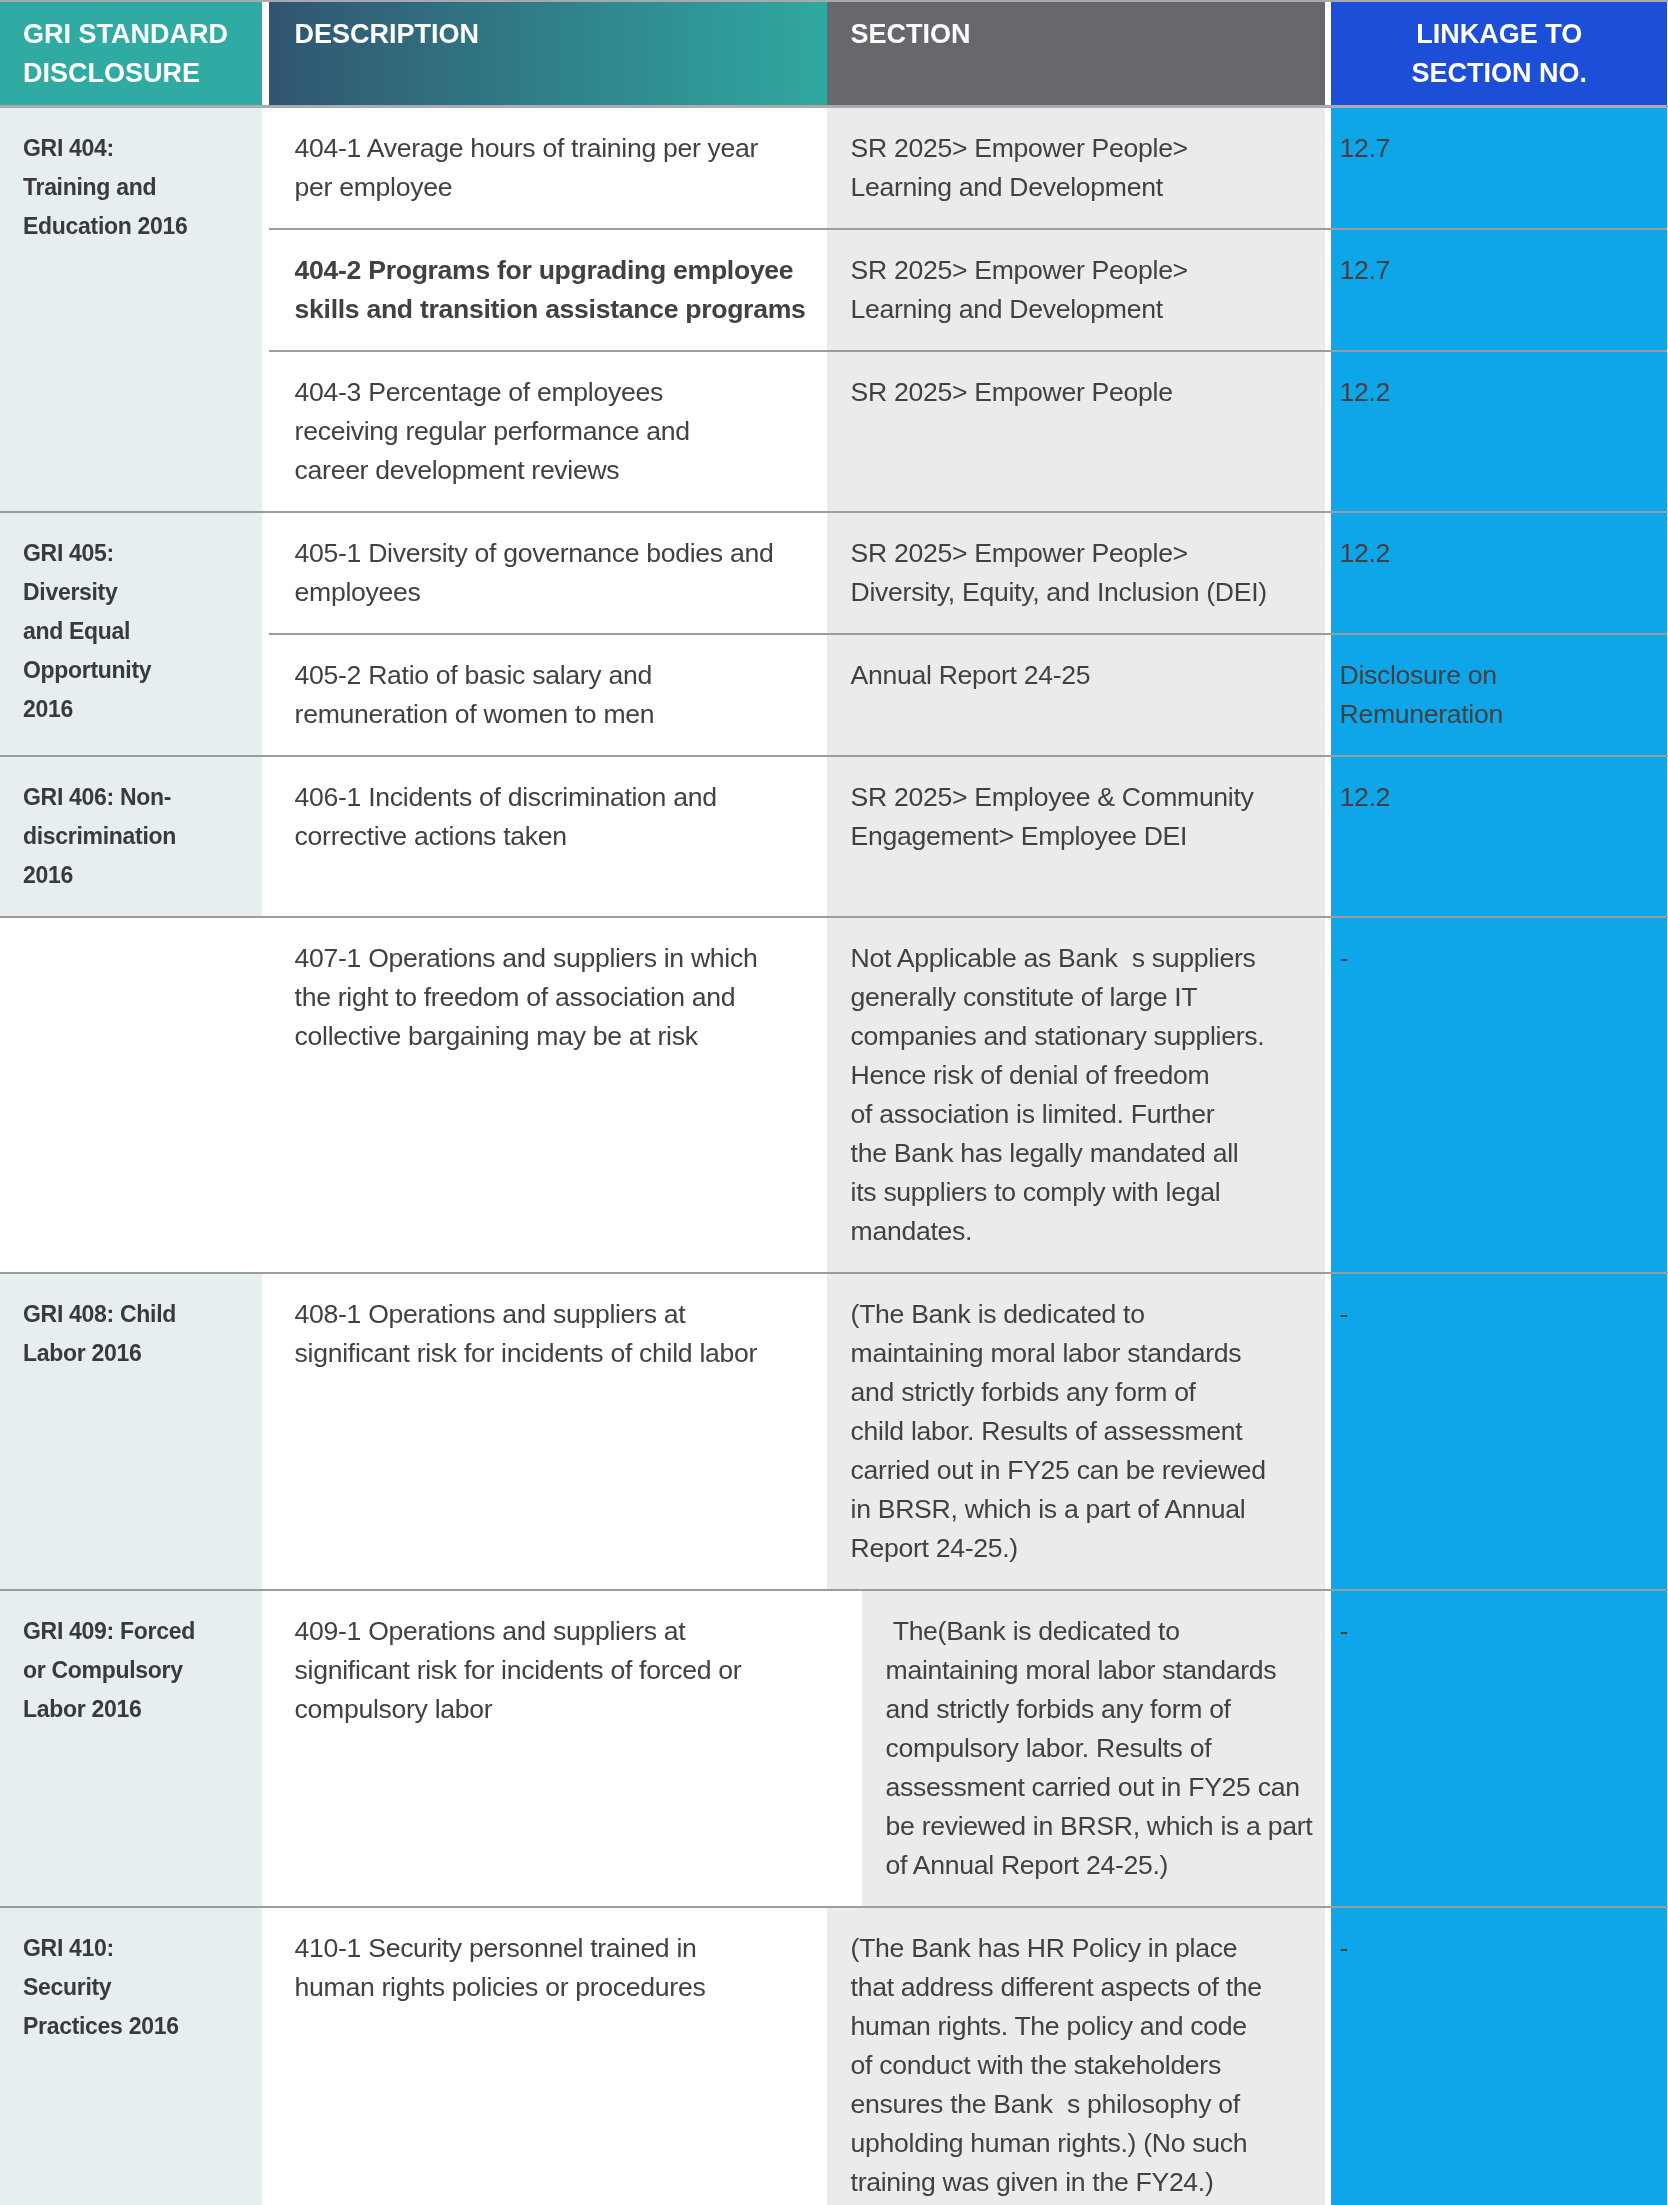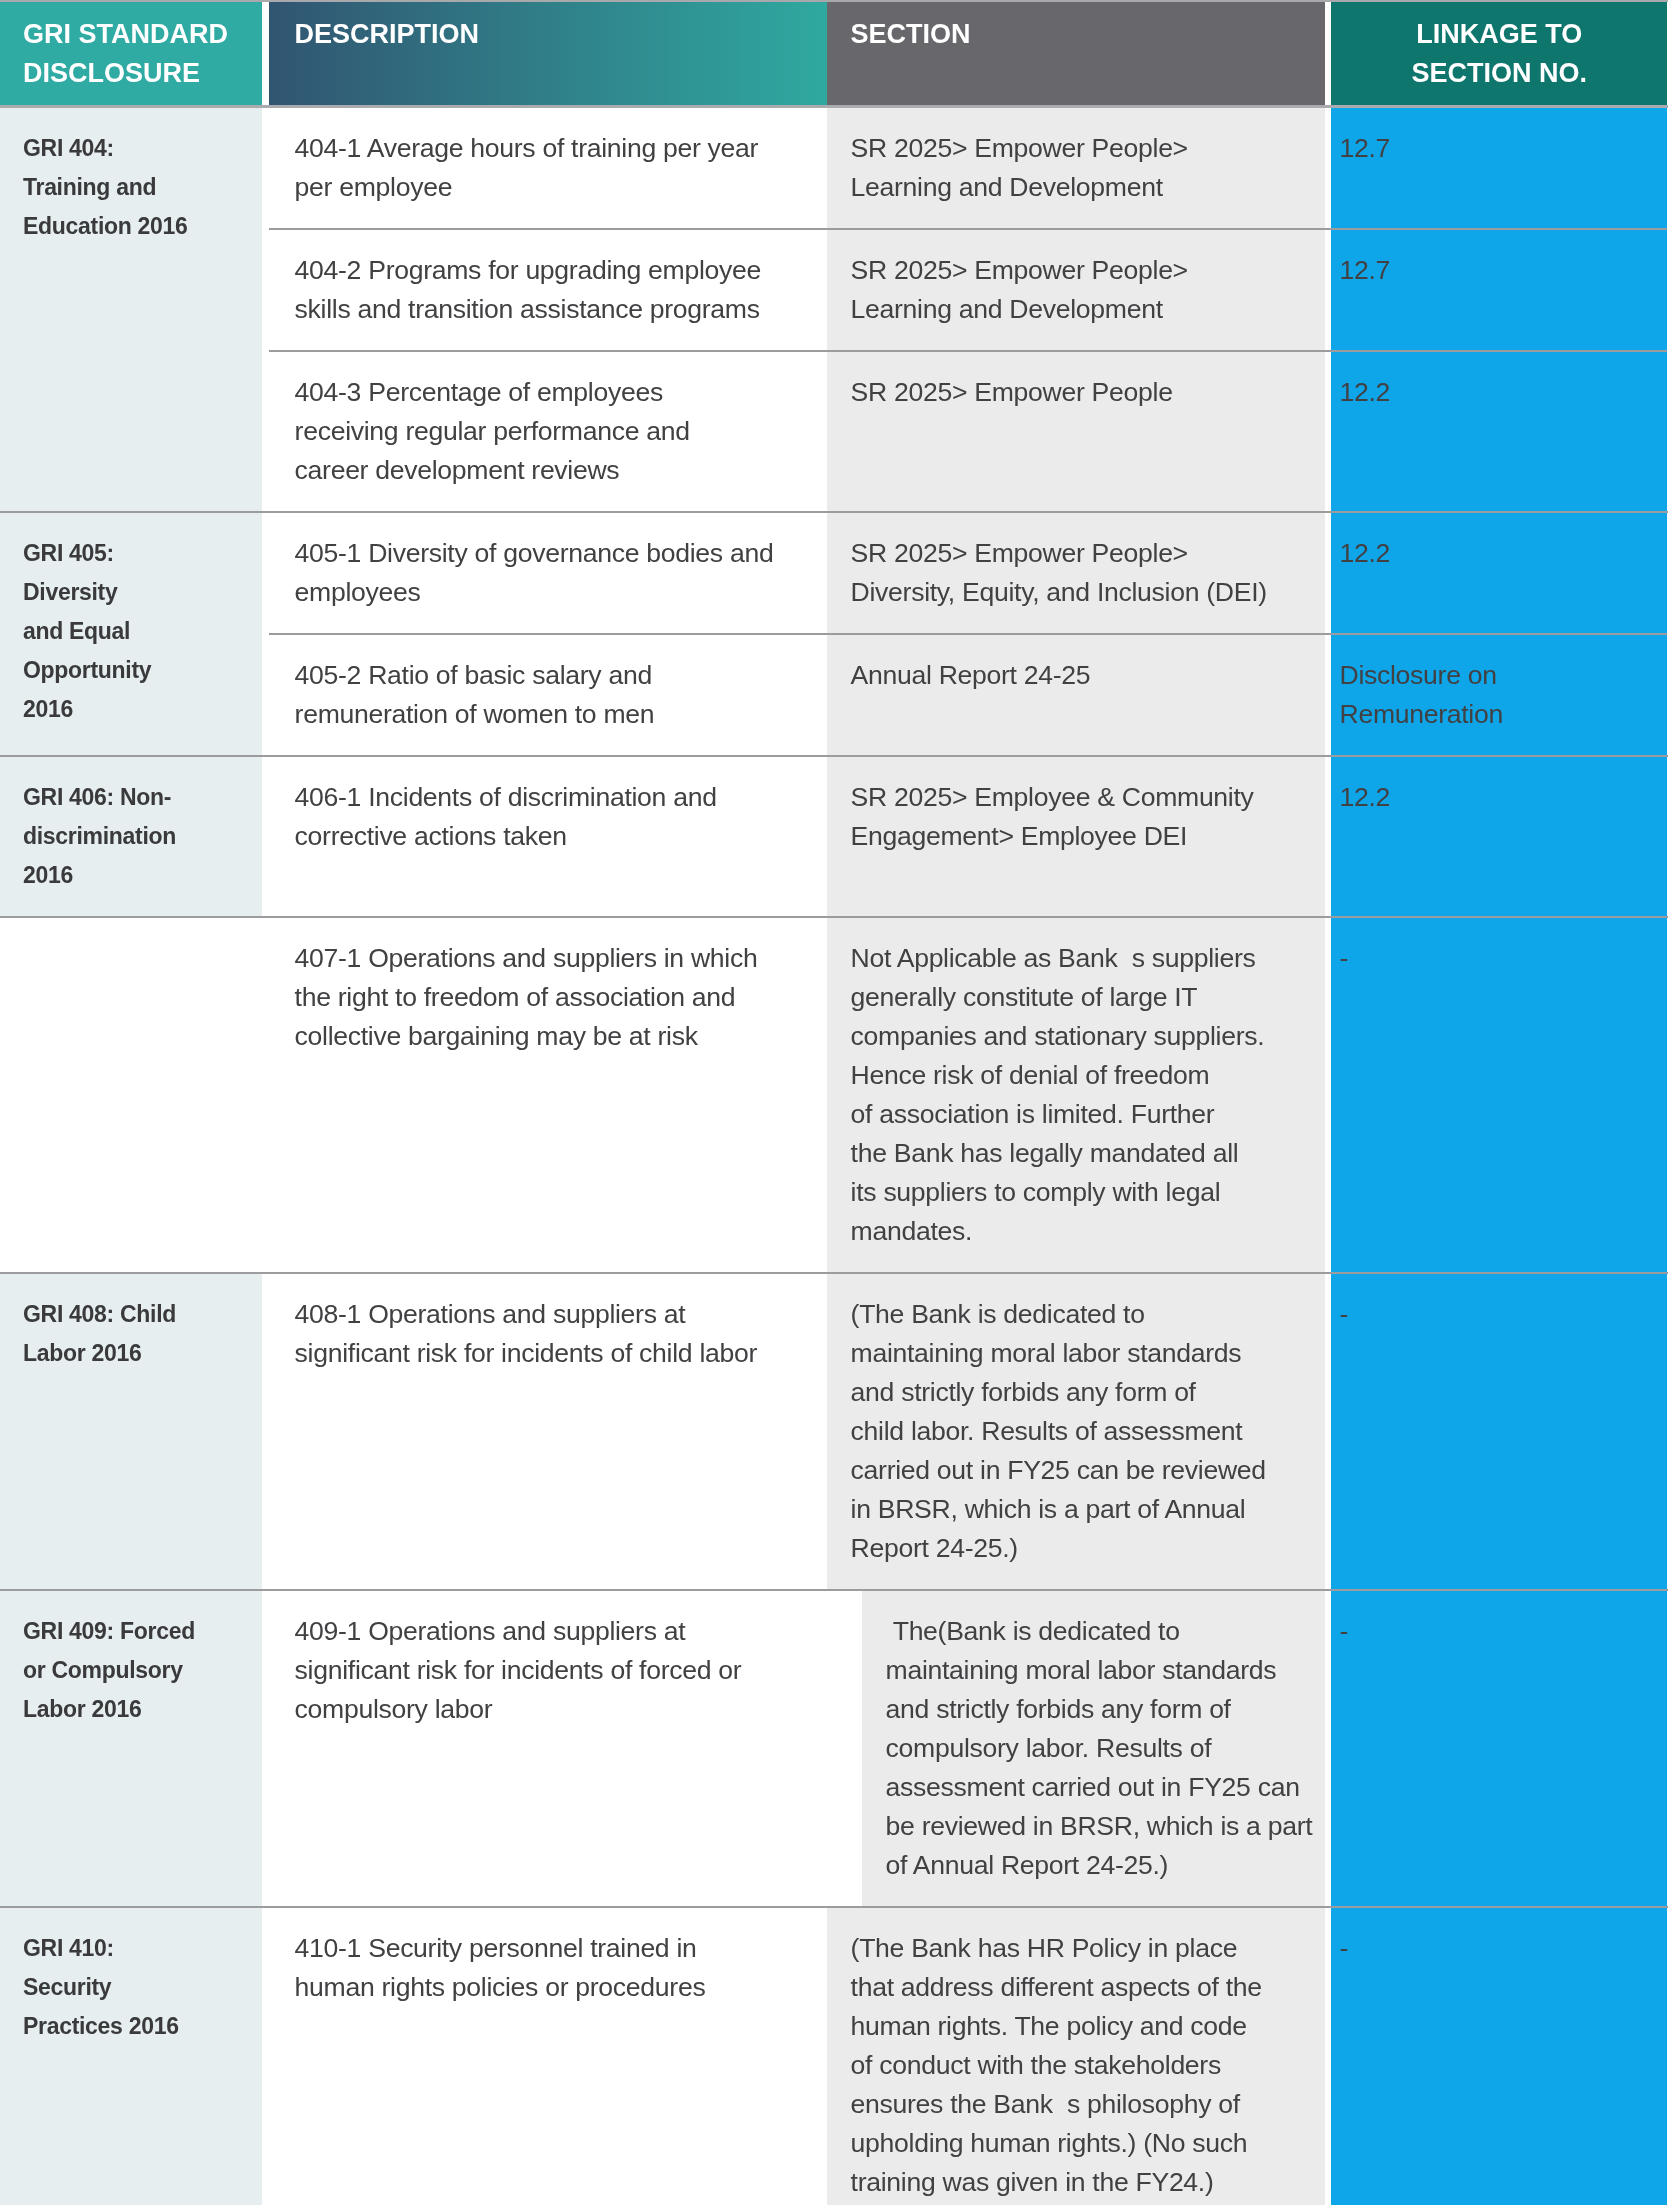--- a/index.html
+++ b/index.html
@@ -32,21 +32,21 @@
     font-weight: bold;
     font-size: 27px;
     line-height: 39px;
     white-space: pre-wrap;
     padding-top: 13.3px;
     box-sizing: border-box;
   }
   .h1 { grid-column: 1; background: #2fab a3; background: #2faba3; padding-left: 23px; }
   .h2 { grid-column: 3; background: linear-gradient(90deg, #315571, #2fa9a0); padding-left: 26px; }
   .h3 { grid-column: 4; background: #68686c; padding-left: 24px; }
-  .h4 { grid-column: 6; background: #0f766e; text-align: center; padding-left: 5px; padding-right: 5px; }
+  .h4 { grid-column: 6; background: #1d4ed8; text-align: center; padding-left: 5px; padding-right: 5px; }
   
   .group { border-top: 2.5px solid #9c9c9e; }
   .group:first-child { border-top: none; }
   .cell {
     box-sizing: border-box;
     font-size: 26.6px;
     line-height: 39px;
     letter-spacing: -0.3px;
     white-space: pre-wrap;
     padding: 21px 6.6px 21px 25px;
@@ -103,21 +103,21 @@
       <div class="grid group">
         <div class="cell std" style="grid-row: 1 / span 3;">GRI 404:
 Training and
 Education 2016</div>
         <div class="cell desc" style="grid-row: 1;">404-1 Average hours of training per year
 per employee</div>
         <div class="cell sect" style="grid-row: 1;">SR 2025&gt; Empower People&gt;
 Learning and Development</div>
         <div class="cell gapc" style="grid-row: 1;"></div>
         <div class="cell link" style="grid-row: 1;">12.7</div>
-        <div class="cell desc sep" style="grid-row: 2;">404-2 Programs for upgrading employee
+        <div class="cell desc sep" style="grid-row: 2; font-weight: bold;">404-2 Programs for upgrading employee
 skills and transition assistance programs</div>
         <div class="cell sect sep" style="grid-row: 2;">SR 2025&gt; Empower People&gt;
 Learning and Development</div>
         <div class="cell gapc sep" style="grid-row: 2;"></div>
         <div class="cell link sep" style="grid-row: 2;">12.7</div>
         <div class="cell desc sep" style="grid-row: 3;">404-3 Percentage of employees
 receiving regular performance and
 career development reviews</div>
         <div class="cell sect sep" style="grid-row: 3;">SR 2025&gt; Empower People</div>
         <div class="cell gapc sep" style="grid-row: 3;"></div>

